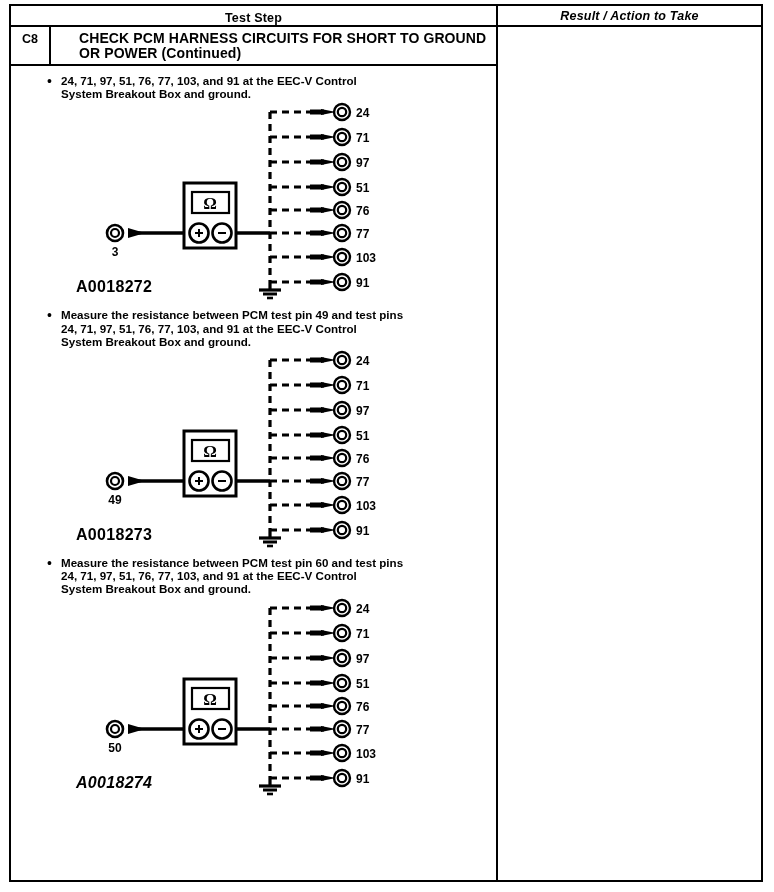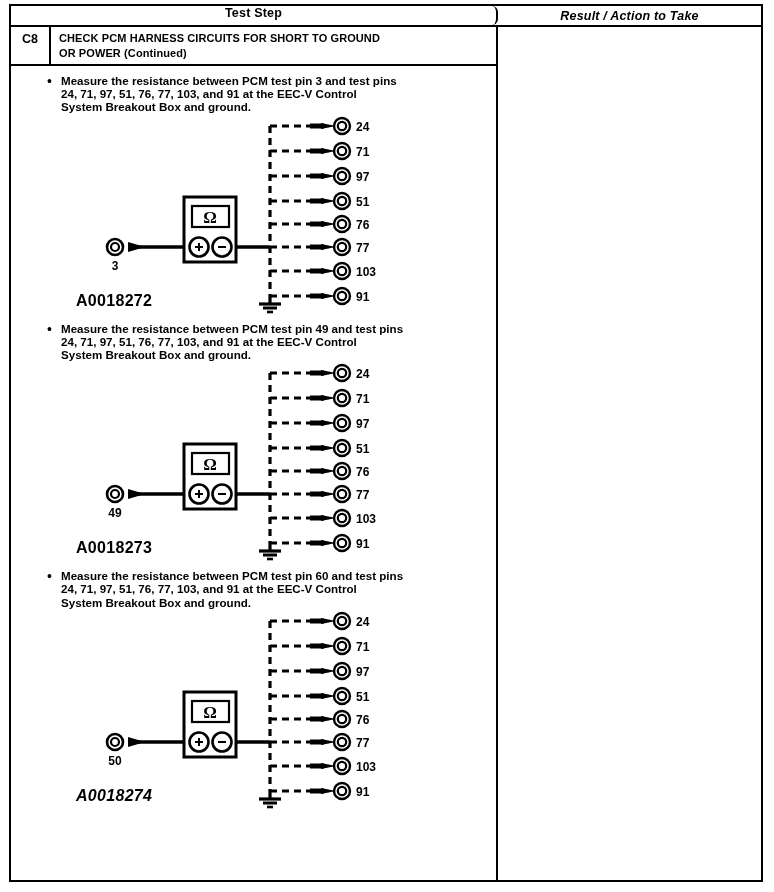--- a/index.html
+++ b/index.html
@@ -33,24 +33,23 @@
   .hdr-row {
     display: flex;
     height: 19px;
     border-bottom: 2px solid #000;
     flex: 0 0 auto;
   }
   .hdr-left {
     width: 487px;
     border-right: 2px solid #000;
     display: flex;
-    align-items: flex-start;
+    align-items: flex-end;
     justify-content: center;
     box-sizing: border-box;
-    border-radius: 6px;
   }
   .hdr-right {
     flex: 1;
     display: flex;
     align-items: center;
     justify-content: center;
     box-sizing: border-box;
     font-style: italic;
   }
   .hdr-text {
@@ -96,24 +95,25 @@
   .step-id-text {
     font-size: 12.5px;
     font-weight: bold;
   }
   .title-txt {
     flex: 1;
     padding: 4px 6px 4px 8px;
     box-sizing: border-box;
   }
   .title-txt-line {
-    font-size: 11px;
+    font-size: 14px;
     font-weight: bold;
     line-height: 14.5px;
     letter-spacing: 0.1px;
+    margin-left: 20px;
   }
 
   
   .content {
     flex: 1 1 auto;
     padding: 0;
     position: relative;
   }
 
   
@@ -185,21 +185,20 @@
           <div class="title-txt-line">OR POWER (Continued)</div>
         </div>
       </div>
 
       <div class="content">
 
         <div class="block">
           <div class="bullet-row">
             <div class="bullet-dot">•</div>
             <div class="bullet-text">
-              <div class="bullet-line">Measure the resistance between PCM test pin 3 and test pins</div>
               <div class="bullet-line">24, 71, 97, 51, 76, 77, 103, and 91 at the EEC-V Control</div>
               <div class="bullet-line">System Breakout Box and ground.</div>
             </div>
           </div>
 
           <div class="diagram">
             <svg width="487" height="200" viewBox="0 0 487 200">
 
               <path d="M259,12 L259,182" stroke="#000" stroke-width="3.2" fill="none" stroke-dasharray="7,5"></path>
 

